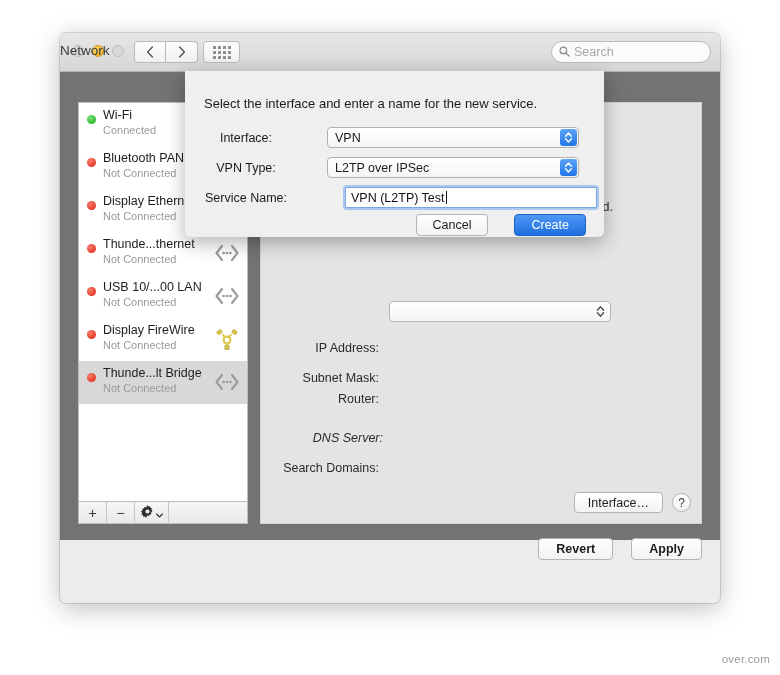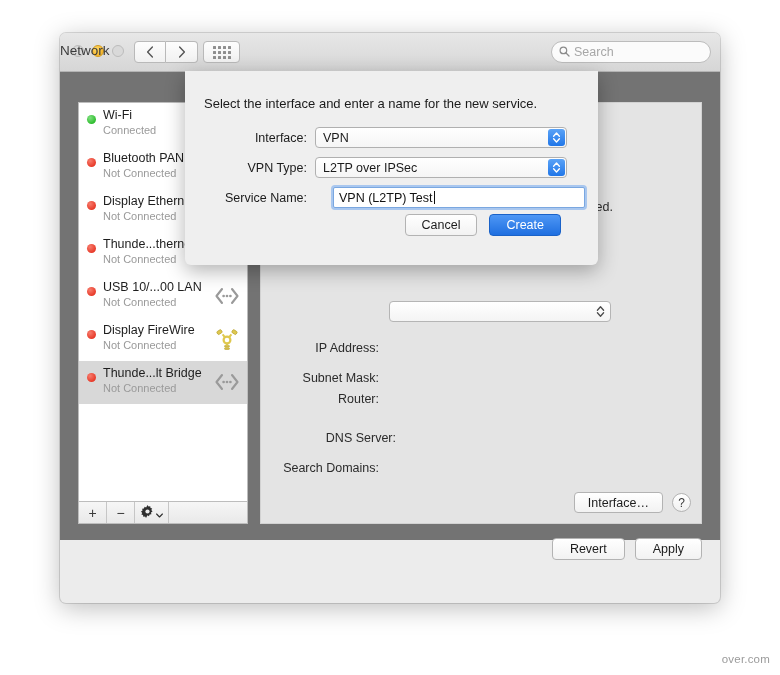--- a/index.html
+++ b/index.html
@@ -309,54 +309,56 @@
     align-items: center;
     justify-content: center;
     box-sizing: border-box;
   }
 
   .bottom-row {
     position: absolute;
     right: 18px;
     top: 466px;
     display: flex;
-    gap: 10px;
+    gap: 18px;
+    font-weight: bold;
   }
   .bottom-row .btn { height: 22px; padding: 0 17px; }
 
   
   .sheet {
     position: absolute;
     left: 125px;
     top: 38px;
     width: 413px;
-    height: 194px;
+    height: 166px;
     background: #efefef;
     border-radius: 0 0 6px 6px;
     box-shadow: 0 6px 20px rgba(0,0,0,0.30);
     z-index: 40;
+    padding-left: 6px;
   }
   .sheet-title {
     position: absolute;
     left: 19px;
     top: 25px;
     font-size: 13px;
     color: #1b1b1b;
   }
   .srow {
     position: absolute;
     display: flex;
     align-items: center;
   }
   .srow-label {
     width: 122px;
-    text-align: right;
+    text-align: center;
     font-size: 12.5px;
     color: #1b1b1b;
-    margin-right: 8px;
+    margin-right: 20px;
   }
   .popup {
     position: relative;
     width: 252px;
     height: 21px;
     background: linear-gradient(to bottom, #ffffff, #f5f5f5);
     border: 1px solid #b0b0b0;
     border-radius: 4px;
     box-sizing: border-box;
     display: flex;
@@ -395,24 +397,24 @@
   }
   .caret {
     display: inline-block;
     width: 1px;
     height: 13px;
     background: #111;
     margin-left: 1px;
   }
   .sheet-buttons {
     position: absolute;
-    right: 37px;
+    right: 18px;
     top: 143px;
     display: flex;
-    gap: 12px;
+    gap: 26px;
   }
   .sheet-buttons .btn { height: 22px; padding: 0 16px; }
 
   .watermark {
     position: absolute;
     right: 10px;
     bottom: 10px;
     font-size: 11.5px;
     color: #9b9b9b;
     letter-spacing: 0.2px;
@@ -602,21 +604,21 @@
         <span class="det-value"></span>
       </div>
       <div class="det-row" style="left:0; top:268px;">
         <span class="det-label">Subnet Mask:</span>
         <span class="det-value"></span>
       </div>
       <div class="det-row" style="left:0; top:289px;">
         <span class="det-label">Router:</span>
         <span class="det-value"></span>
       </div>
-      <div class="det-row" style="left:17px; top:328px;">
+      <div class="det-row" style="left:4px; top:328px;font-style:italic;">
         <span class="det-label">DNS Server:</span>
         <span class="det-value"></span>
       </div>
       <div class="det-row" style="left:0; top:358px;">
         <span class="det-label">Search Domains:</span>
         <span class="det-value"></span>
       </div>
 
       <div class="adv-row">
         <div class="btn">Interface…</div>

